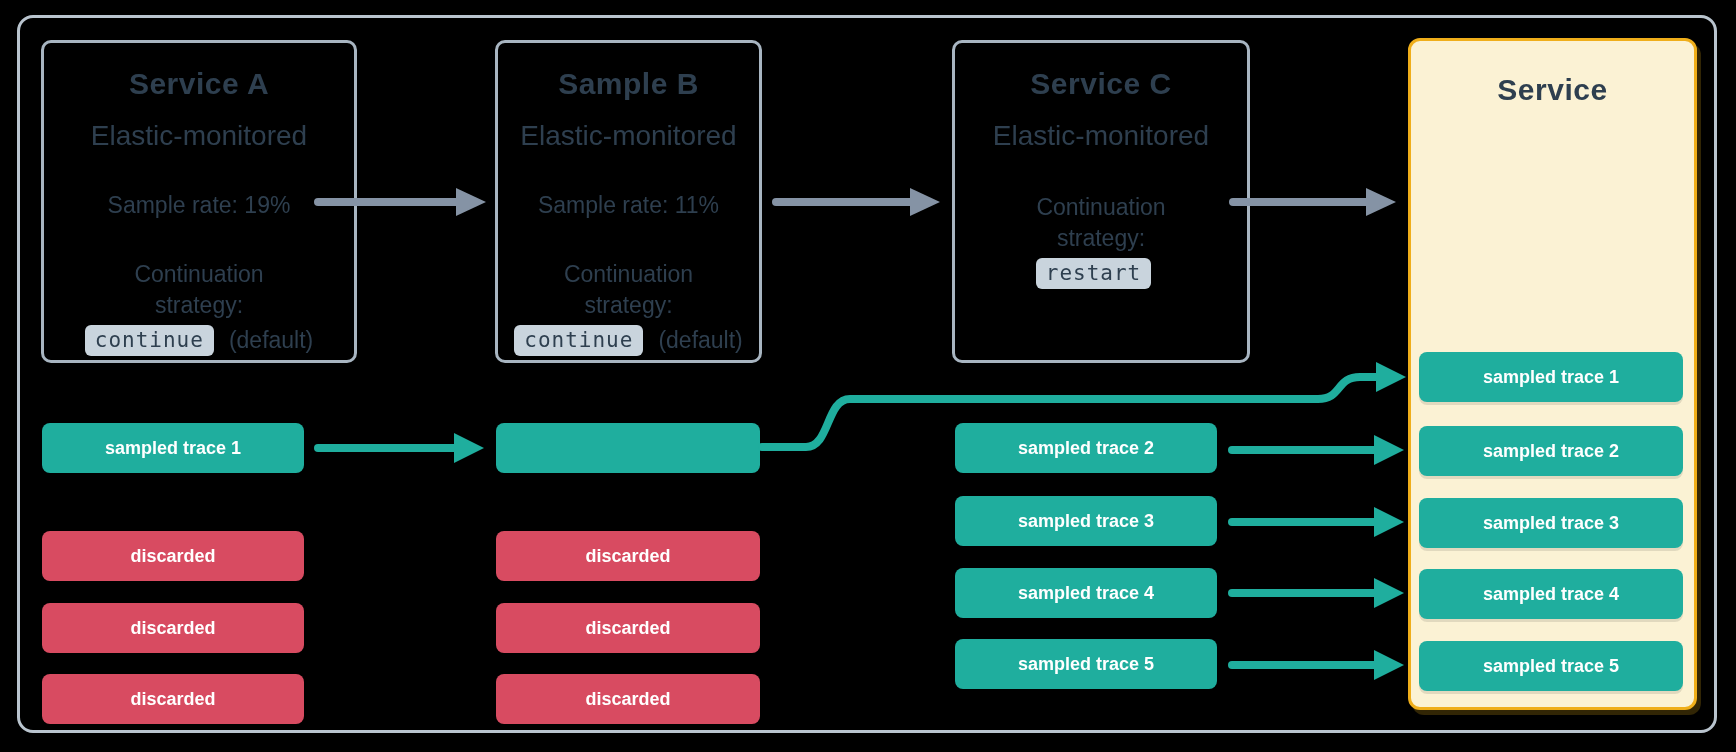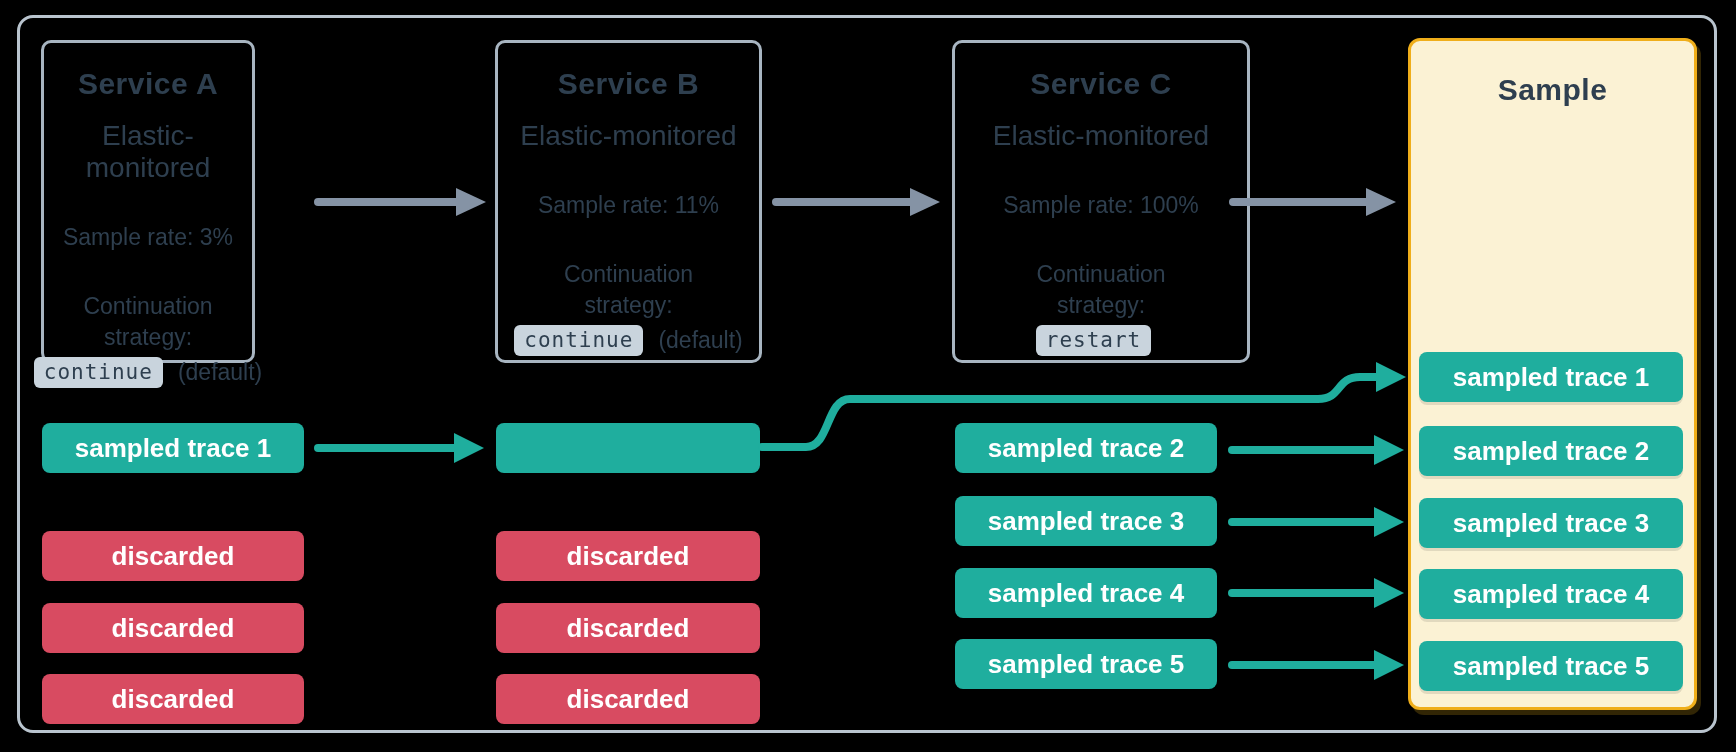--- a/index.html
+++ b/index.html
@@ -10,21 +10,21 @@
   .outer-frame{
     position:absolute;left:17px;top:15px;width:1700px;height:718px;
     border:3px solid var(--frame-border);border-radius:16px;box-sizing:border-box;
   }
   .service-box{
     position:absolute;top:40px;height:323px;box-sizing:border-box;
     border:3px solid var(--box-border);border-radius:10px;
     display:flex;flex-direction:column;align-items:center;text-align:center;
     color:var(--text-dark);
   }
-  #svc-a{left:41px;width:214px}
+  #svc-a{left:41px;width:316px}
   #svc-b{left:495px;width:267px}
   #svc-c{left:952px;width:298px}
   .svc-title{margin-top:24px;font-size:30px;font-weight:bold;letter-spacing:.5px;}
   .svc-sub{margin-top:19px;font-size:28px;}
   .svc-rate{margin-top:40px;font-size:23px;}
   .svc-strategy{margin-top:40px;font-size:23px;line-height:1.33;width:165px;}
   .chip-row{margin-top:5px;display:flex;align-items:center;justify-content:center;gap:15px;font-size:23px;}
   .chip{
     background:var(--chip-bg);color:var(--text-dark);
     font-family:"DejaVu Sans Mono","Liberation Mono",monospace;
@@ -32,21 +32,21 @@
   }
   .result-box{
     position:absolute;left:1408px;top:38px;width:289px;height:672px;box-sizing:border-box;
     background:var(--result-bg);border:3px solid var(--result-border);border-radius:12px;
     box-shadow:4px 5px 0 rgba(110,85,10,.45);
   }
   .result-title{text-align:center;margin-top:32px;font-size:30px;font-weight:bold;color:var(--text-dark);letter-spacing:.5px;}
   .trace{
     position:absolute;height:50px;border-radius:8px;box-sizing:border-box;
     display:flex;align-items:center;justify-content:center;
-    color:#fff;font-size:26px;font-weight:bold;white-space:nowrap;
+    color:#fff;font-size:18px;font-weight:bold;white-space:nowrap;
   }
   .trace.teal{background:var(--teal);}
   .trace.red{background:var(--red);margin-top:35px;}
   .result-box .trace{left:8px;width:264px;box-shadow:0 3px 0 rgba(0,0,0,.10);}
   .col-a{left:42px;width:262px;}
   .col-b{left:496px;width:264px;}
   .col-c{left:955px;width:262px;}
   .r1{top:423px}.r2{top:496px}.r3{top:568px}.r4{top:639px}
   .res1{top:311px}.res2{top:385px}.res3{top:457px}.res4{top:528px}.res5{top:600px}
   svg.arrows{position:absolute;left:0;top:0;pointer-events:none;}
@@ -58,52 +58,51 @@
 </head>
 <body>
 
 <div class="canvas">
 
   <div class="outer-frame"></div>
 
   <div class="service-box" id="svc-a">
     <div class="svc-title">Service A</div>
     <div class="svc-sub">Elastic-monitored</div>
-    <div class="svc-rate">Sample rate: 3%</div>
+    <div class="svc-rate">Sample rate: 19%</div>
     <div class="svc-strategy">Continuation strategy:</div>
     <div class="chip-row">
       <span class="chip">continue</span>
       <span>(default)</span>
     </div>
   </div>
 
   <div class="service-box" id="svc-b">
-    <div class="svc-title">Service B</div>
+    <div class="svc-title">Sample B</div>
     <div class="svc-sub">Elastic-monitored</div>
     <div class="svc-rate">Sample rate: 11%</div>
     <div class="svc-strategy">Continuation strategy:</div>
     <div class="chip-row">
       <span class="chip">continue</span>
       <span>(default)</span>
     </div>
   </div>
 
   <div class="service-box" id="svc-c">
     <div class="svc-title">Service C</div>
     <div class="svc-sub">Elastic-monitored</div>
-    <div class="svc-rate">Sample rate: 100%</div>
     <div class="svc-strategy">Continuation strategy:</div>
     <div class="chip-row">
       <span class="chip">restart</span>
       <span></span>
     </div>
   </div>
 
   <div class="result-box">
-    <div class="result-title">Sample</div>
+    <div class="result-title">Service</div>
     <div class="trace teal res1">sampled trace 1</div>
     <div class="trace teal res2">sampled trace 2</div>
     <div class="trace teal res3">sampled trace 3</div>
     <div class="trace teal res4">sampled trace 4</div>
     <div class="trace teal res5">sampled trace 5</div>
   </div>
 
   <div class="trace teal col-a r1">sampled trace 1</div>
   <div class="trace red col-a r2">discarded</div>
   <div class="trace red col-a r3">discarded</div>

